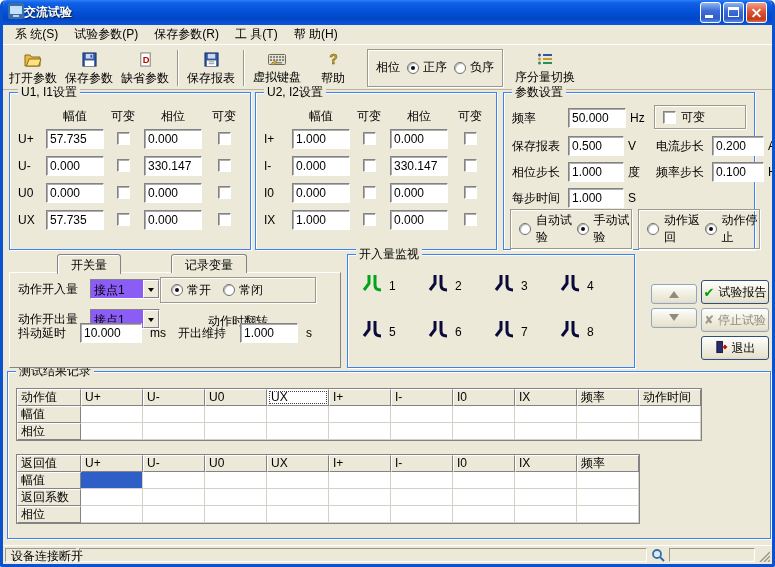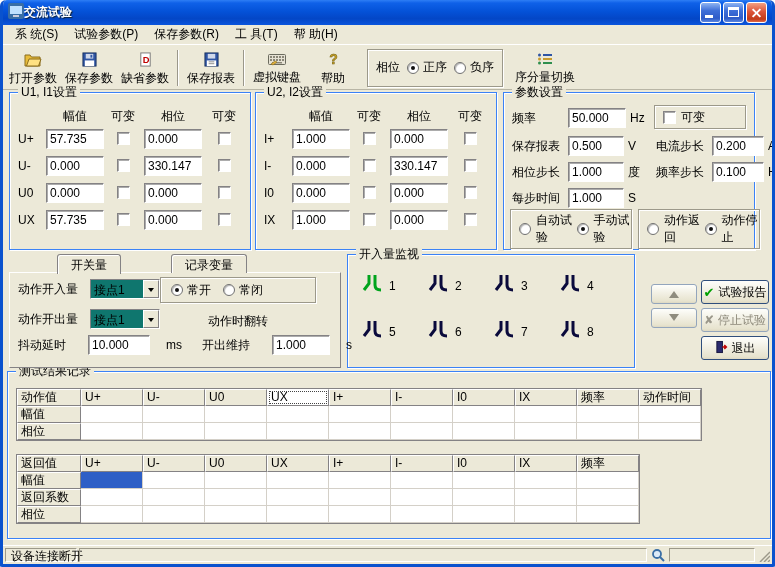--- a/index.html
+++ b/index.html
@@ -38,21 +38,21 @@
 
 .groupbox { position:absolute; border:1px solid #3b82f6; box-shadow:1px 1px 0 #fff, inset 1px 1px 0 #fff; }
 .legend { position:absolute; top:-8px; left:8px; background:#ECE9D8; padding:0 3px; line-height:14px; white-space:nowrap; }
 .field { height:20px; background:#fff; border:1px solid; border-color:#848284 #fff #fff #848284;
   box-shadow:inset 1px 1px 0 rgba(70,70,70,.45); font:inherit; padding:1px 3px; width:58px; }
 .checkbox { width:13px; height:13px; background:#fff; display:inline-block;
   border:1px solid; border-color:#848284 #fff #fff #848284; box-shadow:inset 1px 1px 0 rgba(70,70,70,.45); }
 .radio { width:12px; height:12px; border-radius:50%; background:#fff; border:1px solid #707070;
   box-shadow:inset 1px 1px 1px #b5b5b5; position:relative; display:inline-block; flex:none; }
 .radio.checked::after { content:""; position:absolute; left:3px; top:3px; width:4px; height:4px; border-radius:50%; background:#101010; }
-.combo { width:70px; height:20px; background:#0f766e; border:1px solid; border-color:#848284 #fff #fff #848284; display:flex; }
+.combo { width:70px; height:20px; background:#8b5cf6; border:1px solid; border-color:#848284 #fff #fff #848284; display:flex; }
 .combo-text { flex:1; padding:2px 3px; overflow:hidden; white-space:nowrap; }
 .combo-btn { width:16px; background:#ECE9D8; border:1px solid; border-color:#fff #848284 #848284 #fff;
   display:flex; align-items:center; justify-content:center; }
 .tri-d { width:0; height:0; border:3px solid transparent; border-top:4px solid #000; margin-top:4px; }
 .tri-up-g { width:0; height:0; border:5px solid transparent; border-bottom:7px solid #8f8c7e; margin-top:-4px; }
 .tri-dn-g { width:0; height:0; border:5px solid transparent; border-top:7px solid #8f8c7e; margin-bottom:-4px; }
 
 
 .io-grid { position:absolute; left:6px; top:14px; display:grid; grid-template-columns:28px 62px 34px 66px 36px;
   grid-template-rows:18px repeat(4,27px); align-items:center; justify-items:center; }
@@ -388,21 +388,21 @@
     <div class="sw-row" style="top:36px">
       <span style="width:66px">动作开出量</span>
       <div class="combo">
         <span class="combo-text">接点1</span>
         <span class="combo-btn">
             <i class="tri-d"></i>
           </span>
       </div>
     </div>
     <span class="flip-label">动作时翻转</span>
-    <div class="sw-row" style="top:62px;gap:16px">
+    <div class="sw-row" style="top:50px;gap:8px">
       <span style="width:54px">抖动延时</span>
       <input class="field" style="width: 62px;" readonly="" value="10.000">
       <span style="width:20px">ms</span>
       <span style="width:54px">开出维持</span>
       <input class="field" style="width: 58px;" readonly="" value="1.000">
       <span>s</span>
     </div>
   </div>
 
   <div class="groupbox" style="left:344px;top:254px;width:288px;height:114px">

